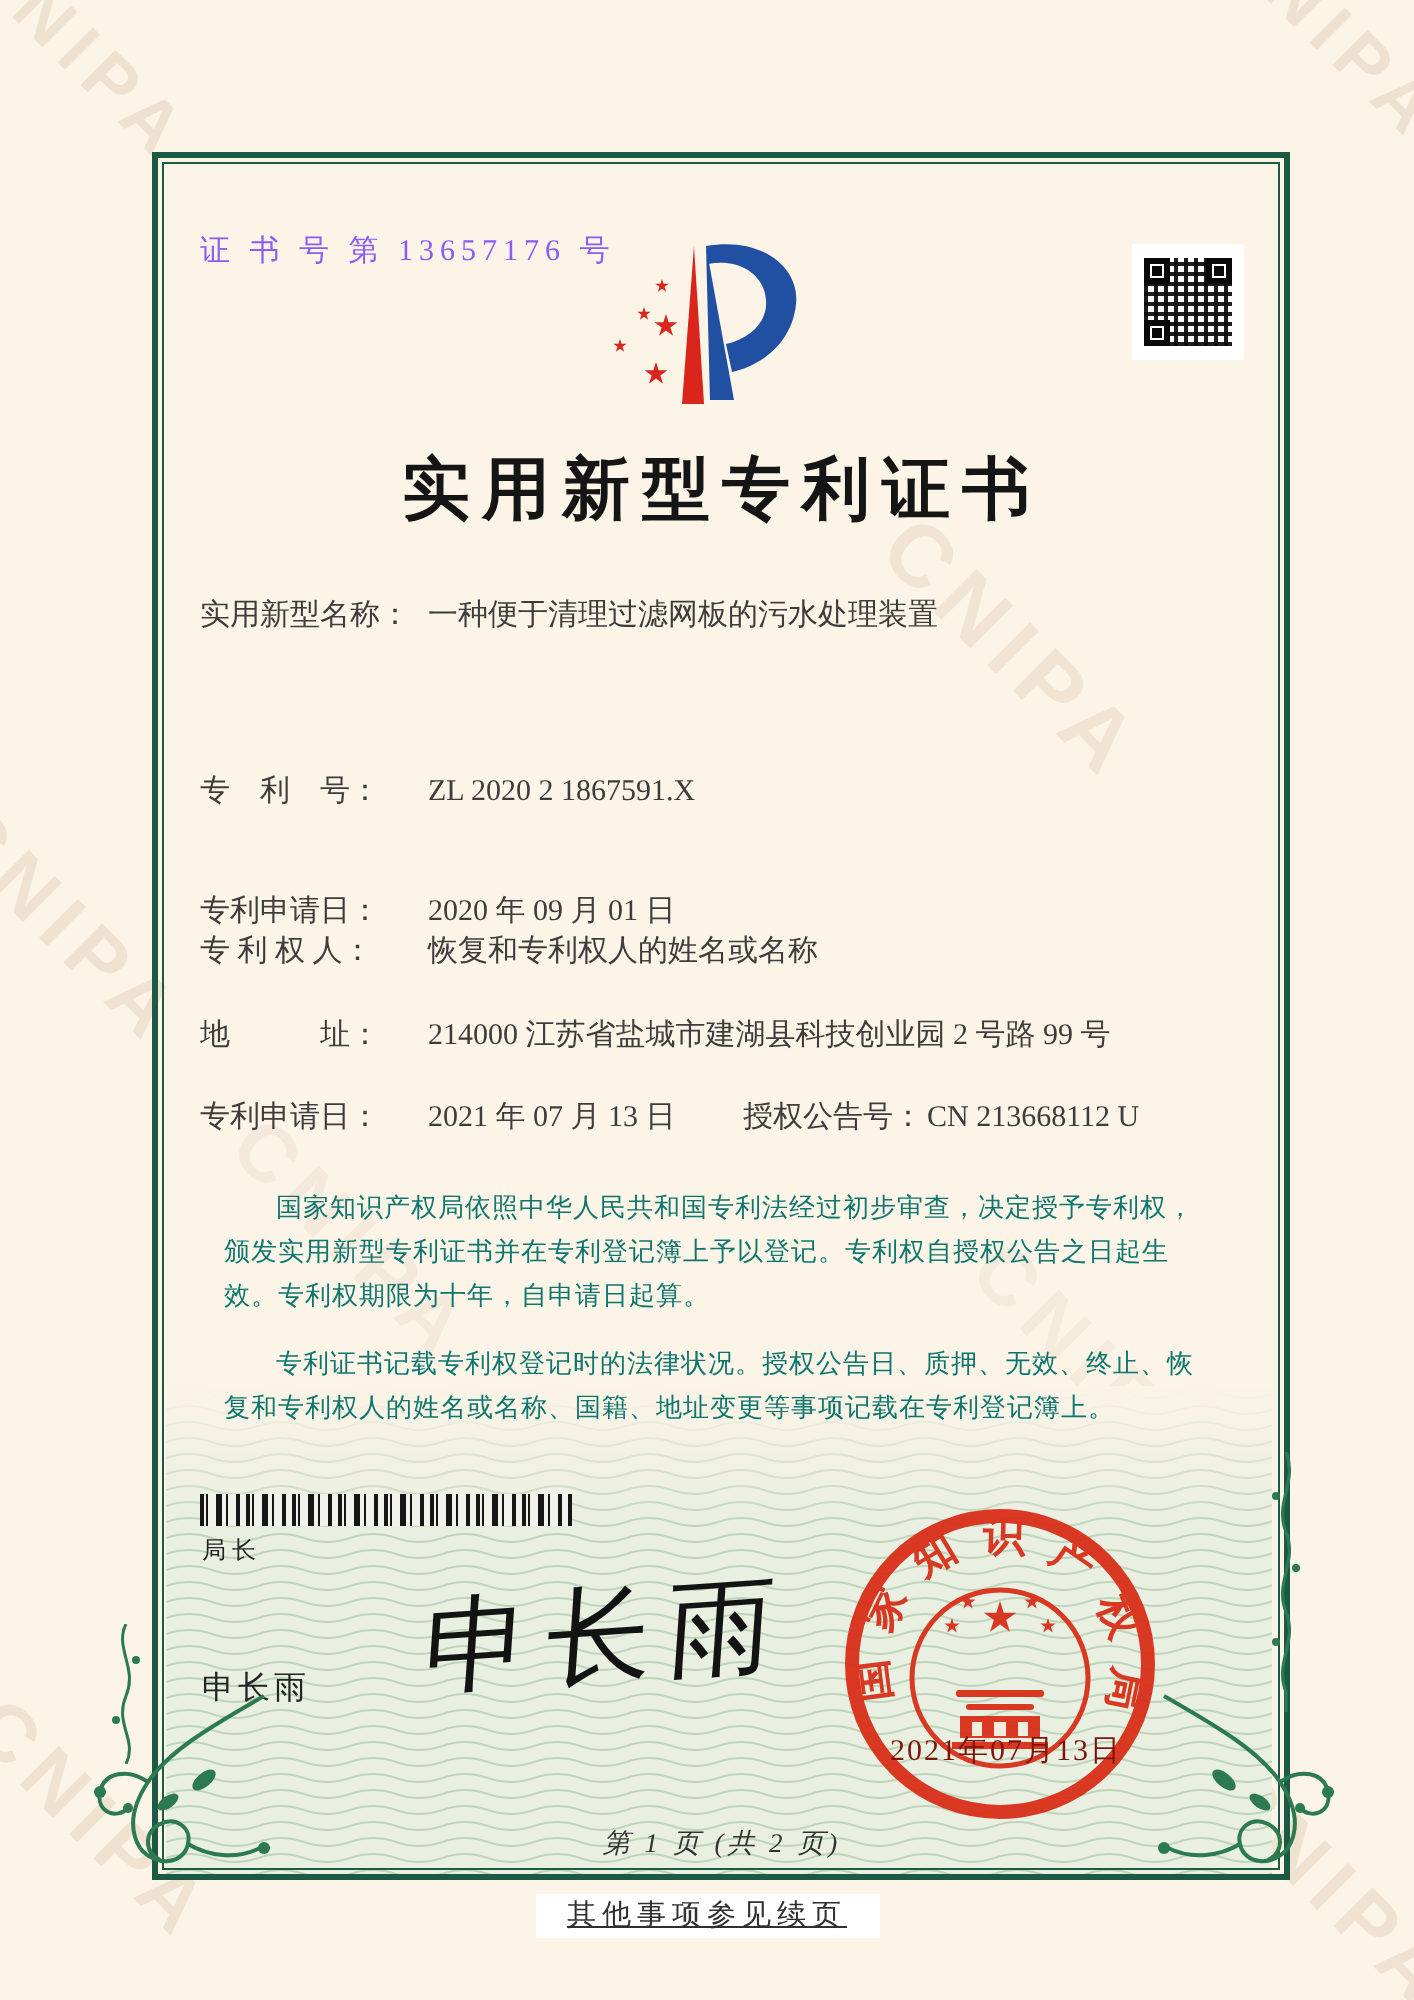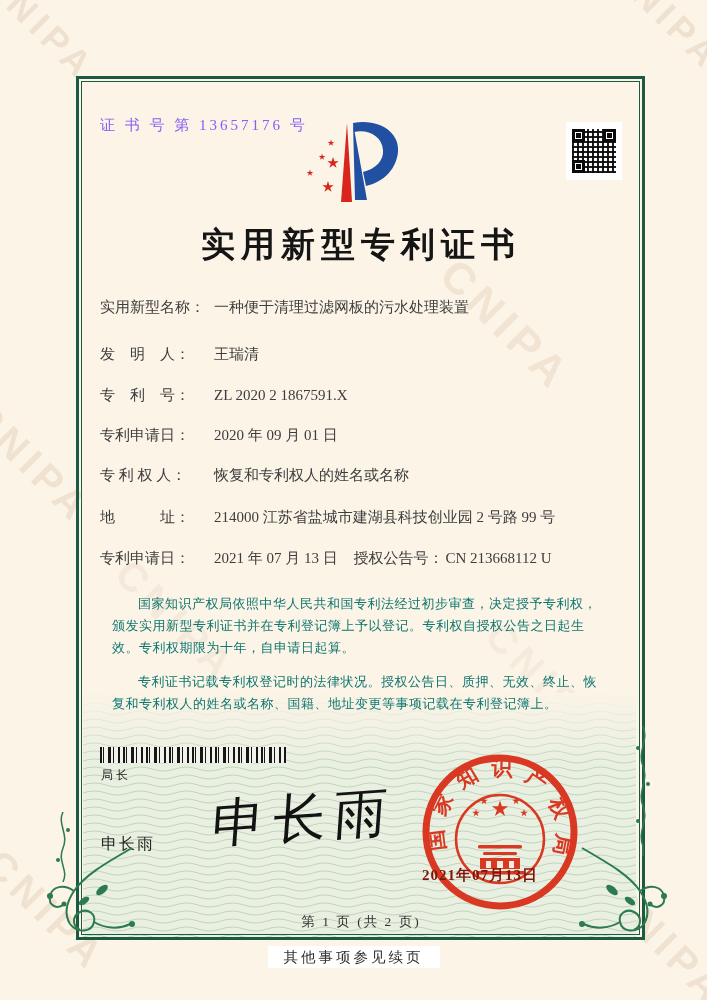--- a/index.html
+++ b/index.html
@@ -33,45 +33,45 @@
   .finder{position:absolute;width:13px;height:13px;border:3px solid #0a0a0a;background:#fff;box-sizing:border-box;}
   .finder::after{content:"";position:absolute;inset:1px;background:#0a0a0a;}
   .f-tl{left:0;top:0}.f-tr{right:0;top:0}.f-bl{left:0;bottom:0}
 
   .title{position:absolute;left:84px;top:222px;width:554px;text-align:center;
       font-size:34px;font-weight:bold;letter-spacing:6px;color:#151515;}
 
   .field{position:absolute;left:100px;font-size:15px;color:#3d3d3d;white-space:nowrap;}
   .field .lab{display:inline-block;min-width:112px;}
   .field .val{margin-left:2px;margin-top:37px;}
-  .field .lab2{margin-left:12px;}
+  .field .lab2{margin-left:30px;}
 
   .body-text{position:absolute;left:100px;top:581px;width:514px;}
   .body-text p{margin:12px;font-size:13px;line-height:22px;color:#0f766e;text-indent:2em;
       letter-spacing:.5px;}
 
   .barcode{position:absolute;left:100px;top:747px;width:186px;height:16px;
       background:repeating-linear-gradient(90deg,
         #161616 0 2px,#f2f2ec 2px 3px,#161616 3px 4px,#f2f2ec 4px 8px,
         #161616 8px 11px,#f2f2ec 11px 13px,#161616 13px 14px,#f2f2ec 14px 18px,
         #161616 18px 20px,#f2f2ec 20px 23px);}
 
   .signer-title{position:absolute;left:101px;top:767px;font-size:12px;color:#242424;letter-spacing:3px;}
   .signer-name{position:absolute;left:101px;top:834px;font-size:16px;color:#242424;letter-spacing:2px;}
   .signature{position:absolute;left:212px;top:783px;font-size:53px;color:#131313;
       transform:rotate(-4deg) skewX(-8deg);letter-spacing:8px;z-index:4;white-space:nowrap;}
 
   .seal{position:absolute;left:420px;top:749px;z-index:5;opacity:.94;}
-  .seal-date{position:absolute;left:422px;top:866px;width:162px;z-index:6;
-      font-size:15px;font-weight:bold;color:#7e150b;letter-spacing:1px;white-space:nowrap;}
+  .seal-date{position:absolute;left:422px;top:866px;width:162px;text-align:center;z-index:6;
+      font-size:15px;font-weight:normal;color:#7e150b;letter-spacing:1px;white-space:nowrap;}
 
   .page-info{position:absolute;left:84px;top:913px;width:554px;text-align:center;
-      font-size:13.5px;color:#333;letter-spacing:2px;z-index:3;}
+      font-size:13.5px;color:#333;letter-spacing:2px;z-index:3;font-style:italic;}
   .footer-note{position:absolute;left:0;top:948px;width:707px;text-align:center;font-size:14.5px;color:#303030;}
-  .footer-note span{background:#ffffff;padding:3px 16px;letter-spacing:3px;}
+  .footer-note span{background:#ffffff;padding:3px 16px;letter-spacing:3px;text-decoration:underline;}
 
   .flourish{position:absolute;z-index:2;}
   .fl-bl{left:44px;top:846px;}
   .fl-br{left:578px;top:846px;transform:scaleX(-1);}
   .vine{position:absolute;z-index:2;}
   .vine-r{left:634px;top:726px;}
   .vine-l{left:54px;top:812px;transform:scaleX(-1);}
 </style>
 </head>
 <body>
@@ -170,27 +170,24 @@
       <div class="finder f-tr"></div>
       <div class="finder f-bl"></div>
     </div>
   </div>
 
   <div class="title">实用新型专利证书</div>
 
   <div class="field" style="top:298px">
     <span class="lab">实用新型名称：</span><span class="val">一种便于清理过滤网板的污水处理装置</span>
   </div>
-  <div class="field" style="top:345px">
-    <span class="lab">发　明　人：</span><span class="val">王瑞清</span>
-  </div>
   <div class="field" style="top:386px">
     <span class="lab">专　利　号：</span><span class="val">ZL 2020 2 1867591.X</span>
   </div>
-  <div class="field" style="top:426px">
+  <div class="field" style="top:446px">
     <span class="lab">专利申请日：</span><span class="val">2020 年 09 月 01 日</span>
   </div>
   <div class="field" style="top:466px">
     <span class="lab">专 利 权 人：</span><span class="val">恢复和专利权人的姓名或名称</span>
   </div>
   <div class="field" style="top:508px">
     <span class="lab">地　　　址：</span><span class="val">214000 江苏省盐城市建湖县科技创业园 2 号路 99 号</span>
   </div>
   <div class="field" style="top:549px">
     <span class="lab">专利申请日：</span><span class="val">2021 年 07 月 13 日</span>

